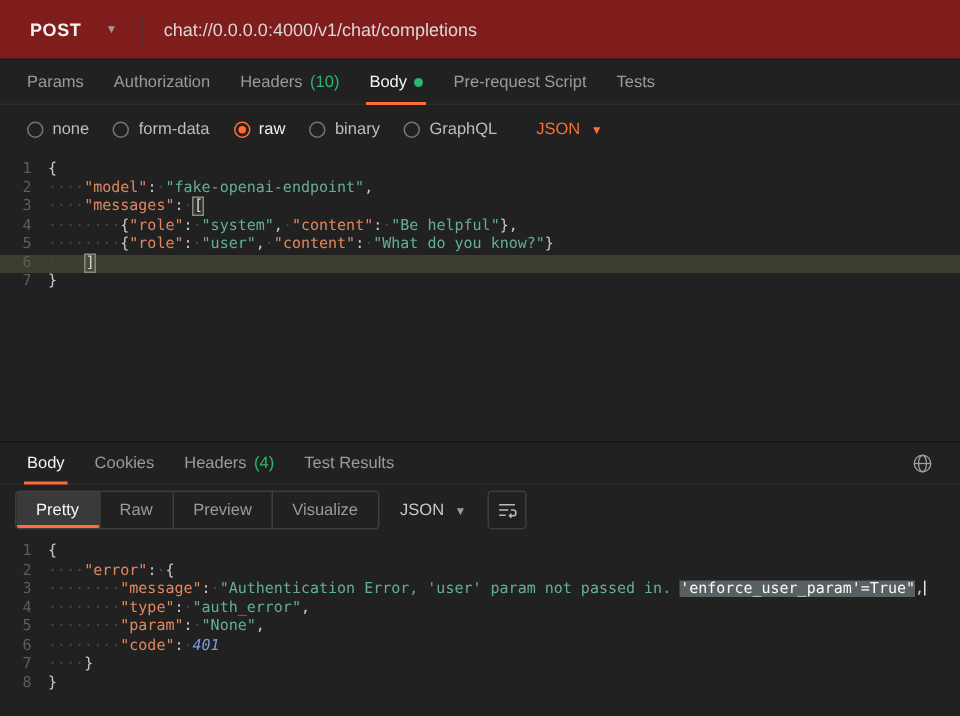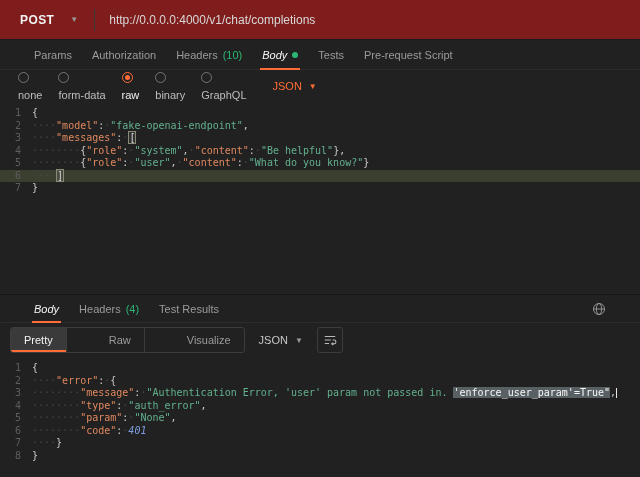--- a/index.html
+++ b/index.html
@@ -17,30 +17,30 @@
     border-bottom:1px solid #1b1b1b;
   }
   .method-select { display:flex; align-items:center; gap:16px; padding:0 16px 0 20px; height:100%; cursor:pointer; }
   .method-label { color:#f2f2f2; font-size:12px; font-weight:bold; letter-spacing:.4px; }
   .chev { color:#9a9a9a; font-size:8px; }
   .chev.orange { color:#ff6c37; }
   .vdiv { width:1px; height:22px; background:#3c3c3c; }
   .url-input { flex:1; padding:0 14px; font-size:12px; color:#d8d8d8; white-space:nowrap; cursor:text; }
 
   
-  .req-tabs, .resp-tabs { height:30px; display:flex; align-items:center; padding:0 24px; border-bottom:1px solid #2c2c2c; }
+  .req-tabs, .resp-tabs { height:30px; display:flex; align-items:center; padding:0 8px; border-bottom:1px solid #2c2c2c; }
   .tab { padding:0 10px; height:100%; display:flex; align-items:center; gap:5px; color:#9b9b9b; cursor:pointer; position:relative; white-space:nowrap; }
-  .tab.active { color:#f5f5f5;font-style:italic; }
+  .tab.active { color:#f5f5f5; }
   .tab.active::after { content:""; position:absolute; left:8px; right:8px; bottom:-1px; height:2px; background:#ff6c37; }
   .tab .count { color:#2bb673; }
   .dot { width:6px; height:6px; border-radius:50%; background:#2bb673; }
 
   
   .body-type-row { height:32px; display:flex; align-items:center; padding:0 18px; gap:16px; }
-  .radio-opt { display:flex; align-items:flex-start; gap:6px; cursor:pointer; color:#bdbdbd; white-space:nowrap;flex-direction:column; }
+  .radio-opt { display:flex; align-items:flex-end; gap:6px; cursor:pointer; color:#bdbdbd; white-space:nowrap; }
   .radio { width:11px; height:11px; border-radius:50%; border:1px solid #757575; position:relative; flex-shrink:0; }
   .radio.selected { border-color:#ff6c37; }
   .radio.selected::after { content:""; position:absolute; inset:2px; border-radius:50%; background:#ff6c37; }
   .radio-opt.sel { color:#f0f0f0; }
   .format-select { display:flex; align-items:center; gap:7px; cursor:pointer; margin-left:10px; }
   .format-select .fmt { color:#ff6c37; }
 
   
   .editor {
     font-family:"DejaVu Sans Mono", monospace;
@@ -59,61 +59,61 @@
   .tok-p  { color:#c8c8c8; }
   .tok-b  { color:#d8d8d8; border:1px solid #8a8a78; background:rgba(255,255,255,.07); }
   .tok-sel{ color:#f7f7f7; background:#596064; }
   .cursor { display:inline-block; width:1px; height:10px; background:#e6e6e6; vertical-align:middle; }
 
   
   .response-section { border-top:1px solid #161616; }
   .resp-tabs { height:28px; }
   .icon-right { margin-left:auto; display:flex; align-items:center; padding-right:10px; }
   .resp-view-row { height:34px; display:flex; align-items:center; gap:14px; padding:0 10px; }
-  .seg { display:flex; border:1px solid #3d3d3d; border-radius:3px; overflow:hidden; height:26px;gap:29px; }
+  .seg { display:flex; border:1px solid #3d3d3d; border-radius:3px; overflow:hidden; height:26px; }
   .seg-item { padding:0 13px; display:flex; align-items:center; color:#9b9b9b; border-right:1px solid #3d3d3d; cursor:pointer; }
   .seg-item:last-child { border-right:none; }
   .seg-item.active { background:#3a3a3a; color:#f5f5f5; box-shadow:inset 0 -2px 0 #ff6c37; }
   .resp-format { display:flex; align-items:center; gap:7px; color:#c9c9c9; cursor:pointer; }
   .icon-btn { width:26px; height:26px; border:1px solid #3d3d3d; border-radius:3px; display:flex; align-items:center; justify-content:center; cursor:pointer; }
 </style>
 </head>
 <body>
 
 <div class="app">
 
   <div class="topbar">
     <div class="method-select">
       <span class="method-label">POST</span>
       <span class="chev">▼</span>
     </div>
     <div class="vdiv"></div>
-    <div class="url-input">http://0.0.0.0:4000/v1/chat/completions</div>
+    <div class="url-input">chat://0.0.0.0:4000/v1/chat/completions</div>
   </div>
 
   <div class="req-tabs">
     <div class="tab">
         <span>Params</span>
       </div>
     <div class="tab">
         <span>Authorization</span>
       </div>
     <div class="tab">
         <span>Headers</span>
         <span class="count">(10)</span>
       </div>
     <div class="tab active">
         <span>Body</span>
         <span class="dot"></span>
       </div>
     <div class="tab">
+        <span>Pre-request Script</span>
+      </div>
+    <div class="tab">
         <span>Tests</span>
-      </div>
-    <div class="tab">
-        <span>Pre-request Script</span>
       </div>
   </div>
 
   <div class="body-type-row">
     <label class="radio-opt">
         <span class="radio"></span>
         <span>none</span>
       </label>
     <label class="radio-opt">
         <span class="radio"></span>
@@ -146,20 +146,23 @@
       <div class="code-line hl"><span class="ln">6</span><span class="code"><span class="tok-ws">····</span><span class="tok-b">]</span></span></div>
       <div class="code-line"><span class="ln">7</span><span class="code"><span class="tok-p">}</span></span></div>
     </div>
 
   <div class="response-section">
     <div class="resp-tabs">
       <div class="tab active">
           <span>Body</span>
         </div>
       <div class="tab">
+          <span>Cookies</span>
+        </div>
+      <div class="tab">
           <span>Headers</span>
           <span class="count">(4)</span>
         </div>
       <div class="tab">
           <span>Test Results</span>
         </div>
       <div class="icon-right">
         <svg width="14" height="14" viewBox="0 0 16 16" fill="none" stroke="#9e9e9e" stroke-width="1">
           <circle cx="8" cy="8" r="6.3"></circle>
           <ellipse cx="8" cy="8" rx="3" ry="6.3"></ellipse>
@@ -168,20 +171,23 @@
       </div>
     </div>
 
     <div class="resp-view-row">
       <div class="seg">
         <div class="seg-item active">
             <span>Pretty</span>
           </div>
         <div class="seg-item">
             <span>Raw</span>
+          </div>
+        <div class="seg-item">
+            <span>Preview</span>
           </div>
         <div class="seg-item">
             <span>Visualize</span>
           </div>
       </div>
       <div class="resp-format">
         <span>JSON</span>
         <span class="chev">▼</span>
       </div>
       <div class="icon-btn">

